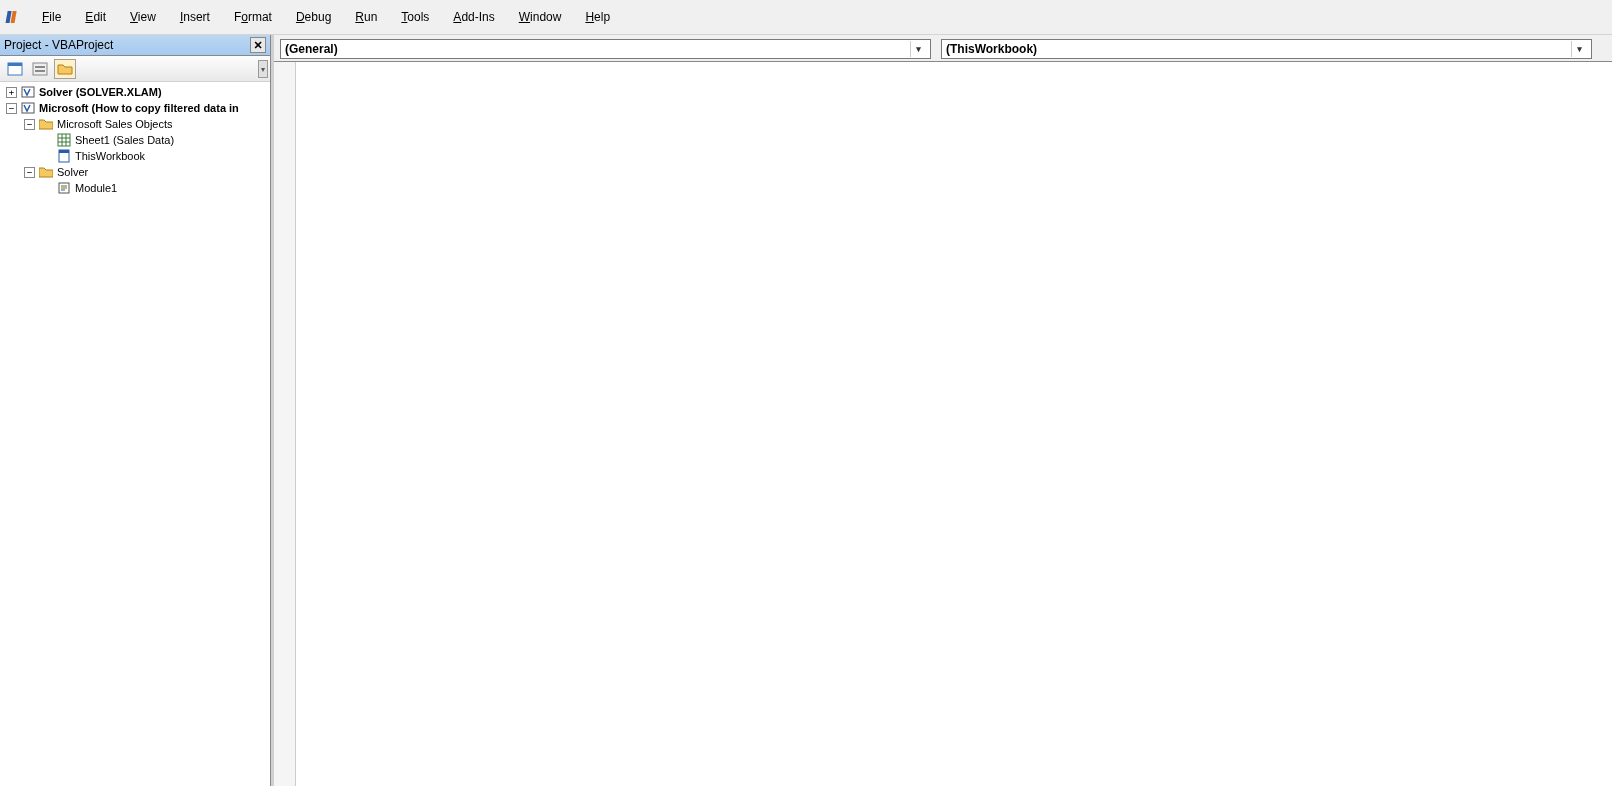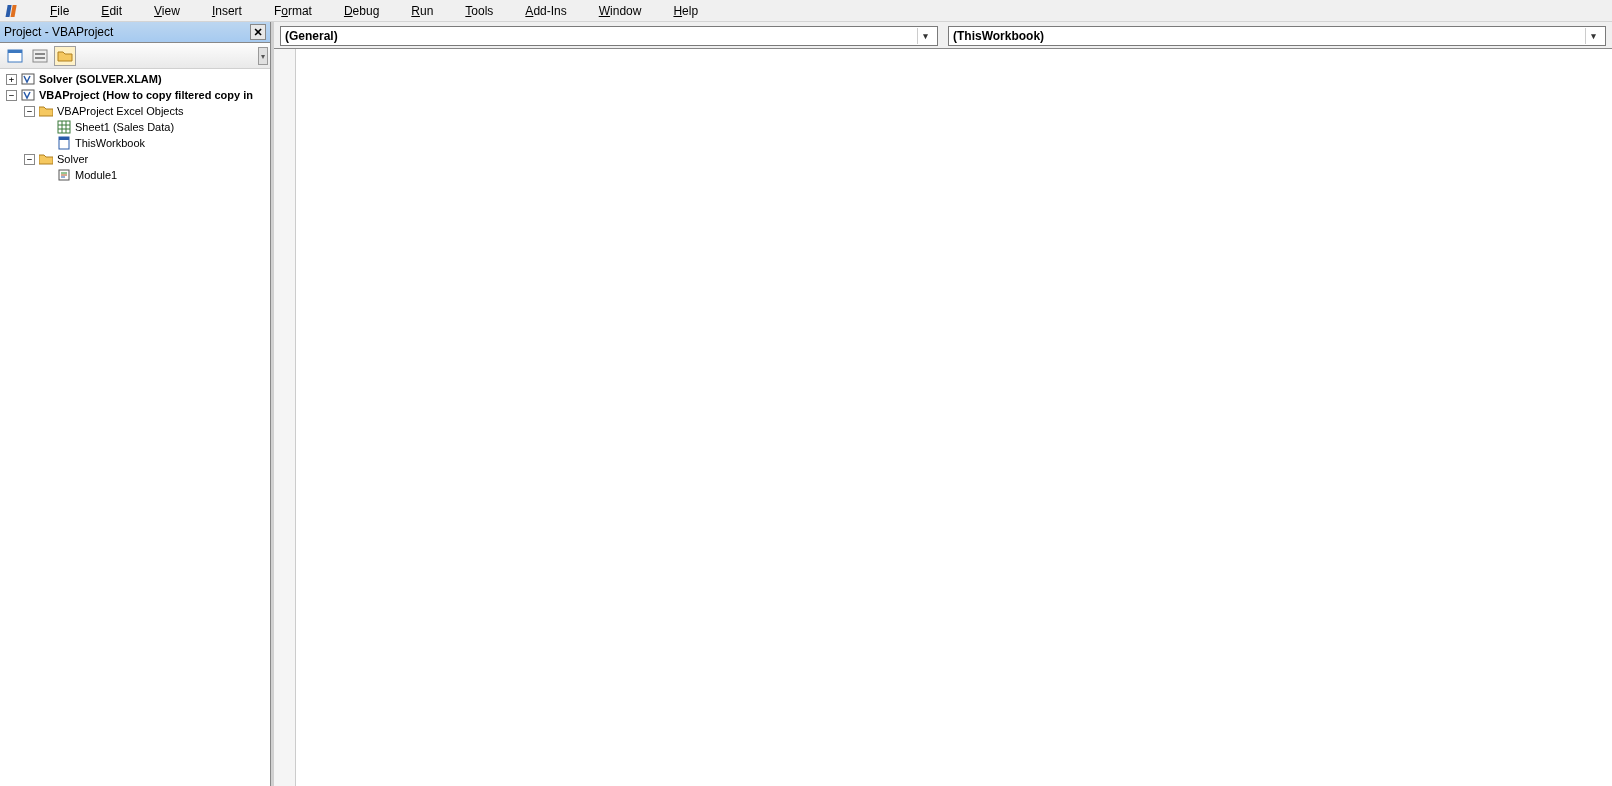--- a/index.html
+++ b/index.html
@@ -10,23 +10,23 @@
       width: 1612px;
       height: 786px;
       overflow: hidden;
       color: #000;
     }
     .menubar {
       display: flex;
       align-items: center;
       background: #f0f0f0;
       border-bottom: 1px solid #d4d4d4;
-      height: 22px;
+      height: 35px;
       padding-left: 4px;
-      gap: 12px;
+      gap: 4px;
     }
     .menubar .app-icon {
       width: 18px;
       height: 18px;
       margin-right: 6px;
       display: inline-flex;
       align-items: center;
       justify-content: center;
     }
     .menubar .menu-item {
@@ -170,21 +170,21 @@
     .code-area {
       flex: 1;
       display: flex;
       flex-direction: column;
       background: #888;
       border-left: 3px solid #d0d0d0;
     }
     .code-dropdowns {
       display: flex;
       gap: 10px;
-      padding: 4px 6px 2px 6px;
+      padding: 4px 20px 2px 6px;
       background: #f0f0f0;
     }
     .dropdown {
       flex: 1;
       height: 20px;
       background: #fff;
       border: 1px solid #7a7a7a;
       display: flex;
       align-items: center;
       padding: 0 4px;
@@ -284,31 +284,31 @@
       </div>
 
       <div class="tree-node tree-indent-0">
         <span class="expander">−</span>
         <span class="tree-icon">
           <svg width="14" height="14" viewBox="0 0 14 14">
               <rect x="1" y="2" width="12" height="10" fill="#fff" stroke="#555"></rect>
               <path d="M3 4 L6 10 L9 4" stroke="#2a5caa" stroke-width="1.5" fill="none"></path>
             </svg>
         </span>
-        <span class="tree-label bold">VBAProject (How to copy filtered copy in</span>
+        <span class="tree-label bold">Microsoft (How to copy filtered data in</span>
       </div>
 
       <div class="tree-node tree-indent-1">
         <span class="expander">−</span>
         <span class="tree-icon">
           <svg width="14" height="12" viewBox="0 0 14 12">
               <path d="M0 2 L5 2 L7 4 L14 4 L14 11 L0 11 Z" fill="#f5c860" stroke="#b08020"></path>
             </svg>
         </span>
-        <span class="tree-label">VBAProject Excel Objects</span>
+        <span class="tree-label">Microsoft Sales Objects</span>
       </div>
 
       <div class="tree-node tree-indent-2">
         <span class="expander empty"></span>
         <span class="tree-icon">
           <svg width="14" height="14" viewBox="0 0 14 14">
               <rect x="1" y="1" width="12" height="12" fill="#fff" stroke="#3a7a3a"></rect>
               <line x1="1" y1="5" x2="13" y2="5" stroke="#3a7a3a"></line>
               <line x1="1" y1="9" x2="13" y2="9" stroke="#3a7a3a"></line>
               <line x1="5" y1="1" x2="5" y2="13" stroke="#3a7a3a"></line>

